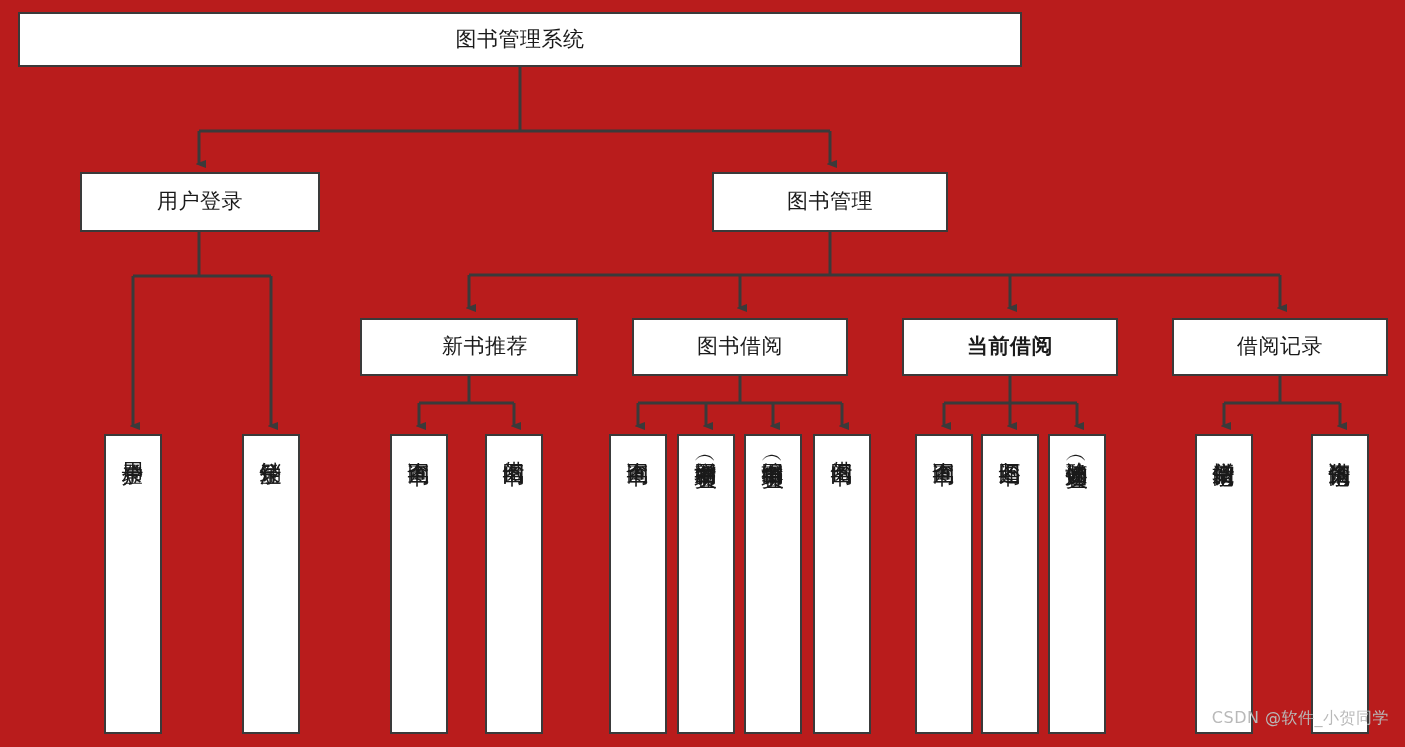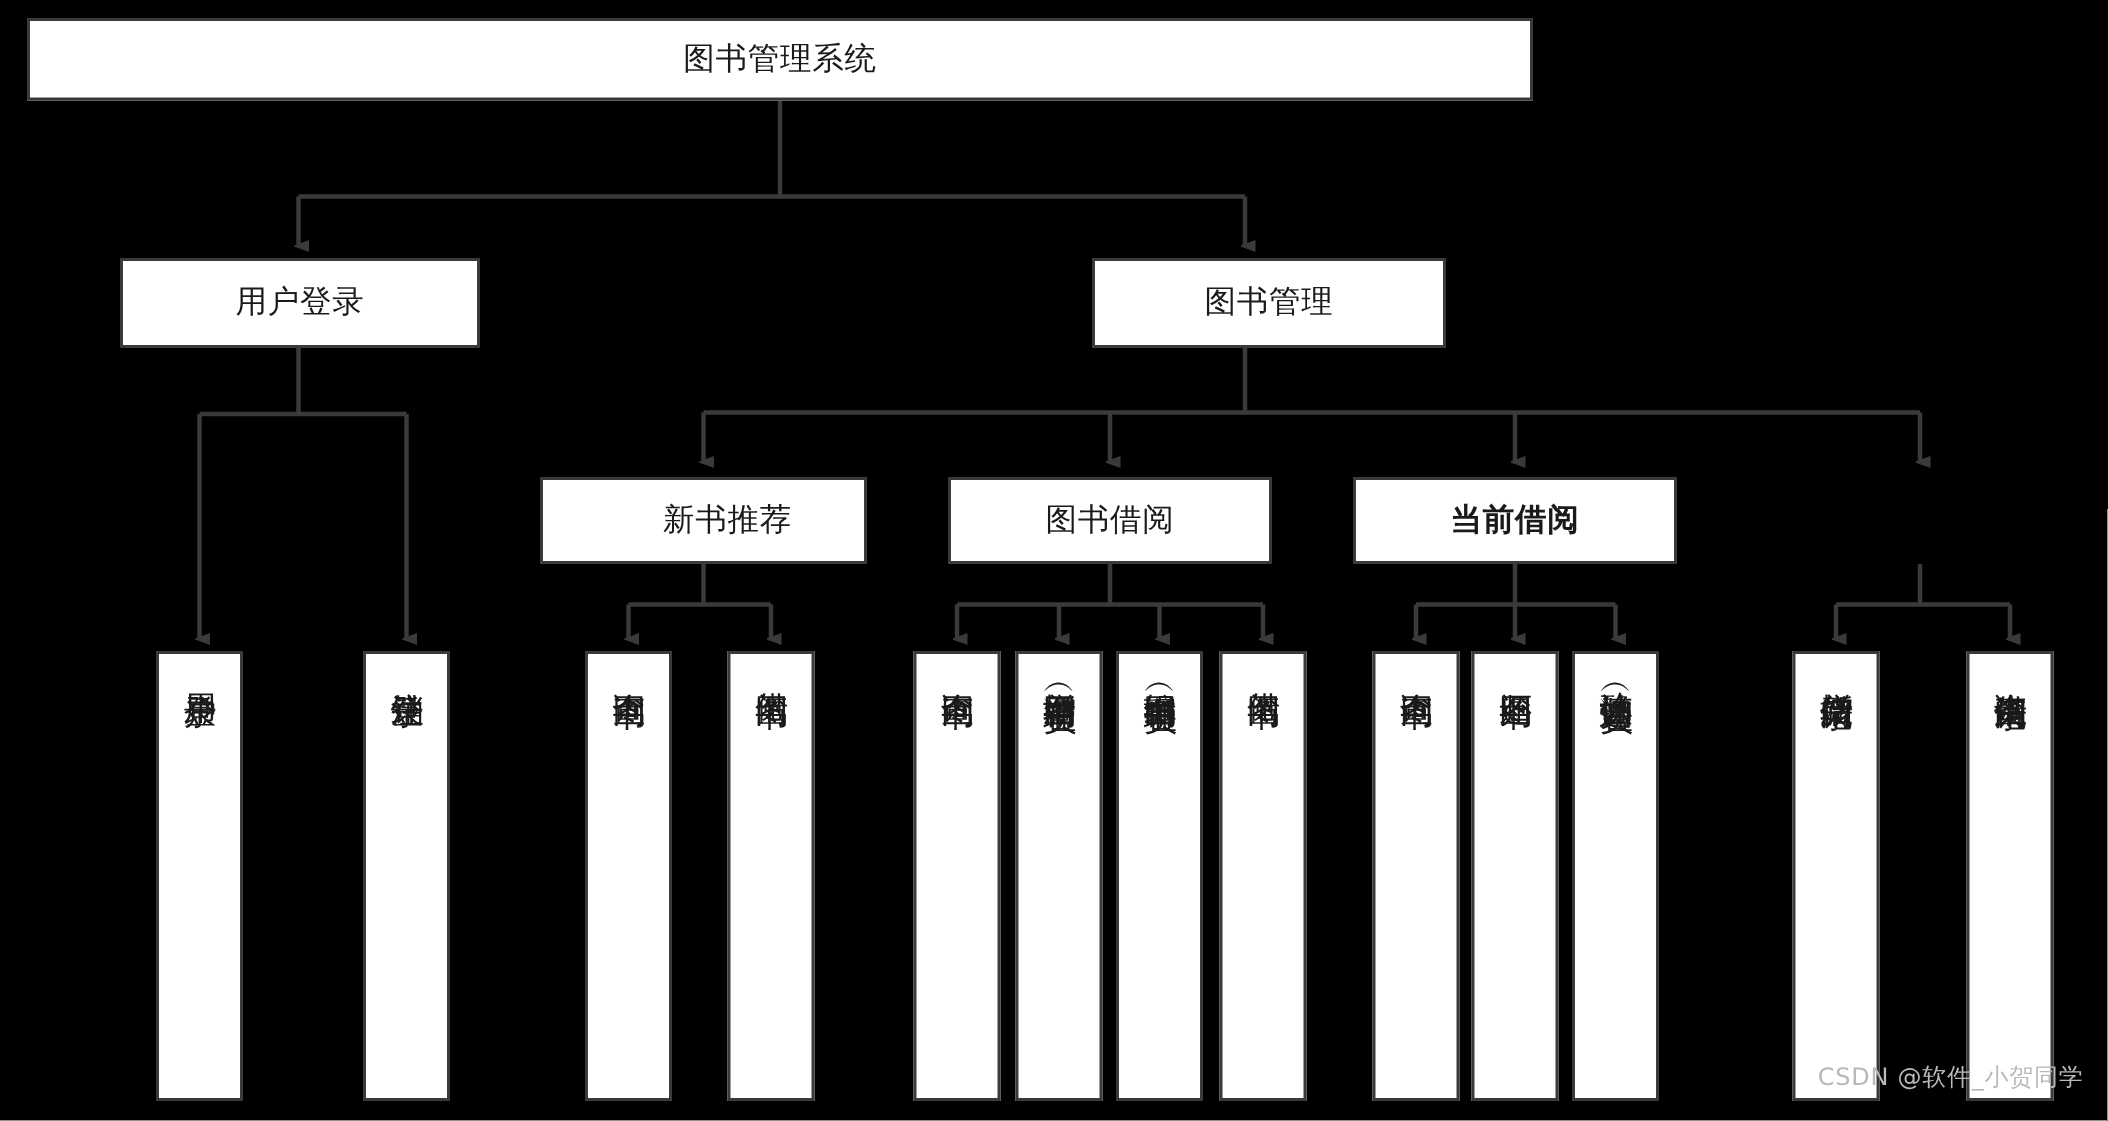--- a/index.html
+++ b/index.html
@@ -8,21 +8,21 @@
     padding: 0;
     background: #ffffff;
   }
   body {
     font-family: "DejaVu Sans", "Liberation Sans", sans-serif;
   }
   #canvas {
     position: relative;
     width: 1405px;
     height: 747px;
-    background: #000000;
+    background: #b91c1c;
     overflow: hidden;
   }
   svg#connectors {
     position: absolute;
     left: 0;
     top: 0;
     width: 1405px;
     height: 747px;
     pointer-events: none;
   }
@@ -125,36 +125,39 @@
   </svg>
 
   <div class="node h-node" style="left:18px; top:12px; width:1004px; height:55px;">
     <span class="h-label">图书管理系统</span>
   </div>
 
   <div class="node h-node" style="left:80px; top:172px; width:240px; height:60px;">
     <span class="h-label">用户登录</span>
   </div>
 
-  <div class="node h-node" style="left:712px; top:172px; width:236px; height:60px;margin-left:16px;">
+  <div class="node h-node" style="left:712px; top:172px; width:236px; height:60px;">
     <span class="h-label">图书管理</span>
   </div>
 
   <div class="node h-node" style="left:360px; top:318px; width:218px; height:58px;padding-left:32px;">
     <span class="h-label">新书推荐</span>
   </div>
 
   <div class="node h-node" style="left:632px; top:318px; width:216px; height:58px;">
     <span class="h-label">图书借阅</span>
   </div>
 
   <div class="node h-node" style="left:902px; top:318px; width:216px; height:58px;font-weight:bold;">
     <span class="h-label">当前借阅</span>
   </div>
 
+  <div class="node h-node" style="left:1172px; top:318px; width:216px; height:58px;">
+    <span class="h-label">借阅记录</span>
+  </div>
 
   <div class="node v-node" style="left:104px; top:434px; width:58px; height:300px;">
     <span class="v-label">用户登录</span>
   </div>
 
   <div class="node v-node" style="left:242px; top:434px; width:58px; height:300px;">
     <span class="v-label">注销登录</span>
   </div>
 
   <div class="node v-node" style="left:390px; top:434px; width:58px; height:300px;">

